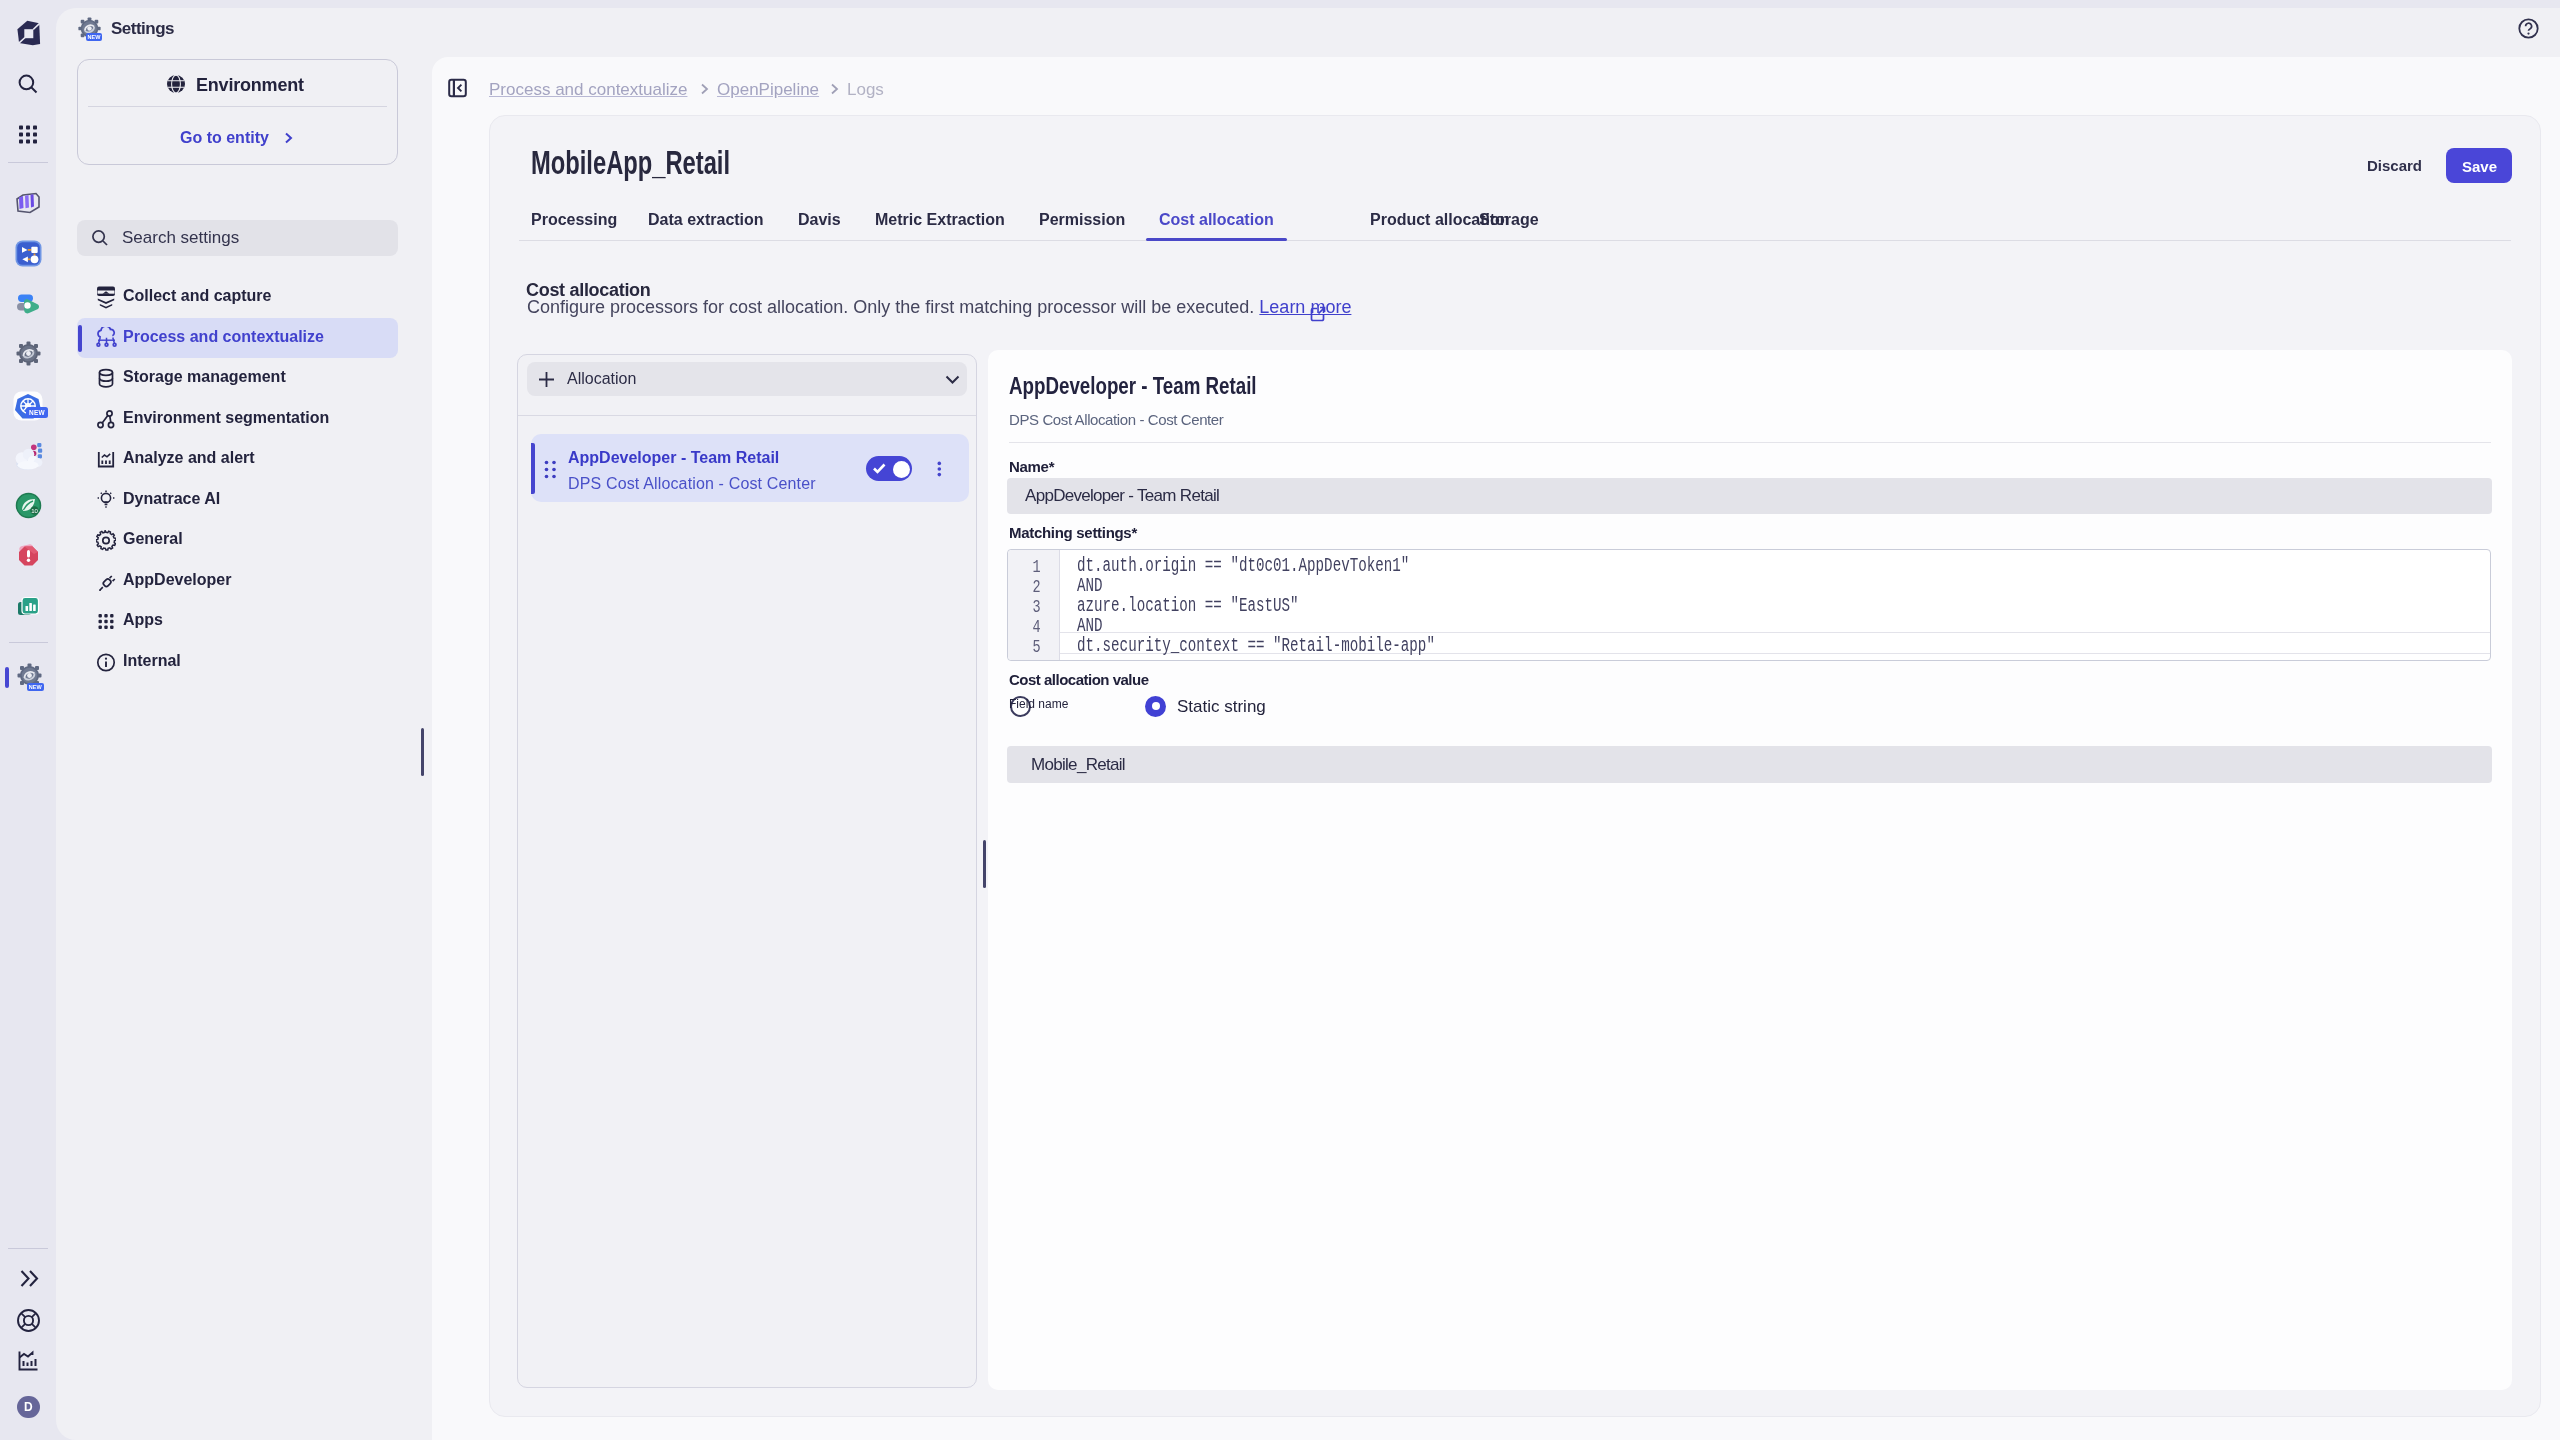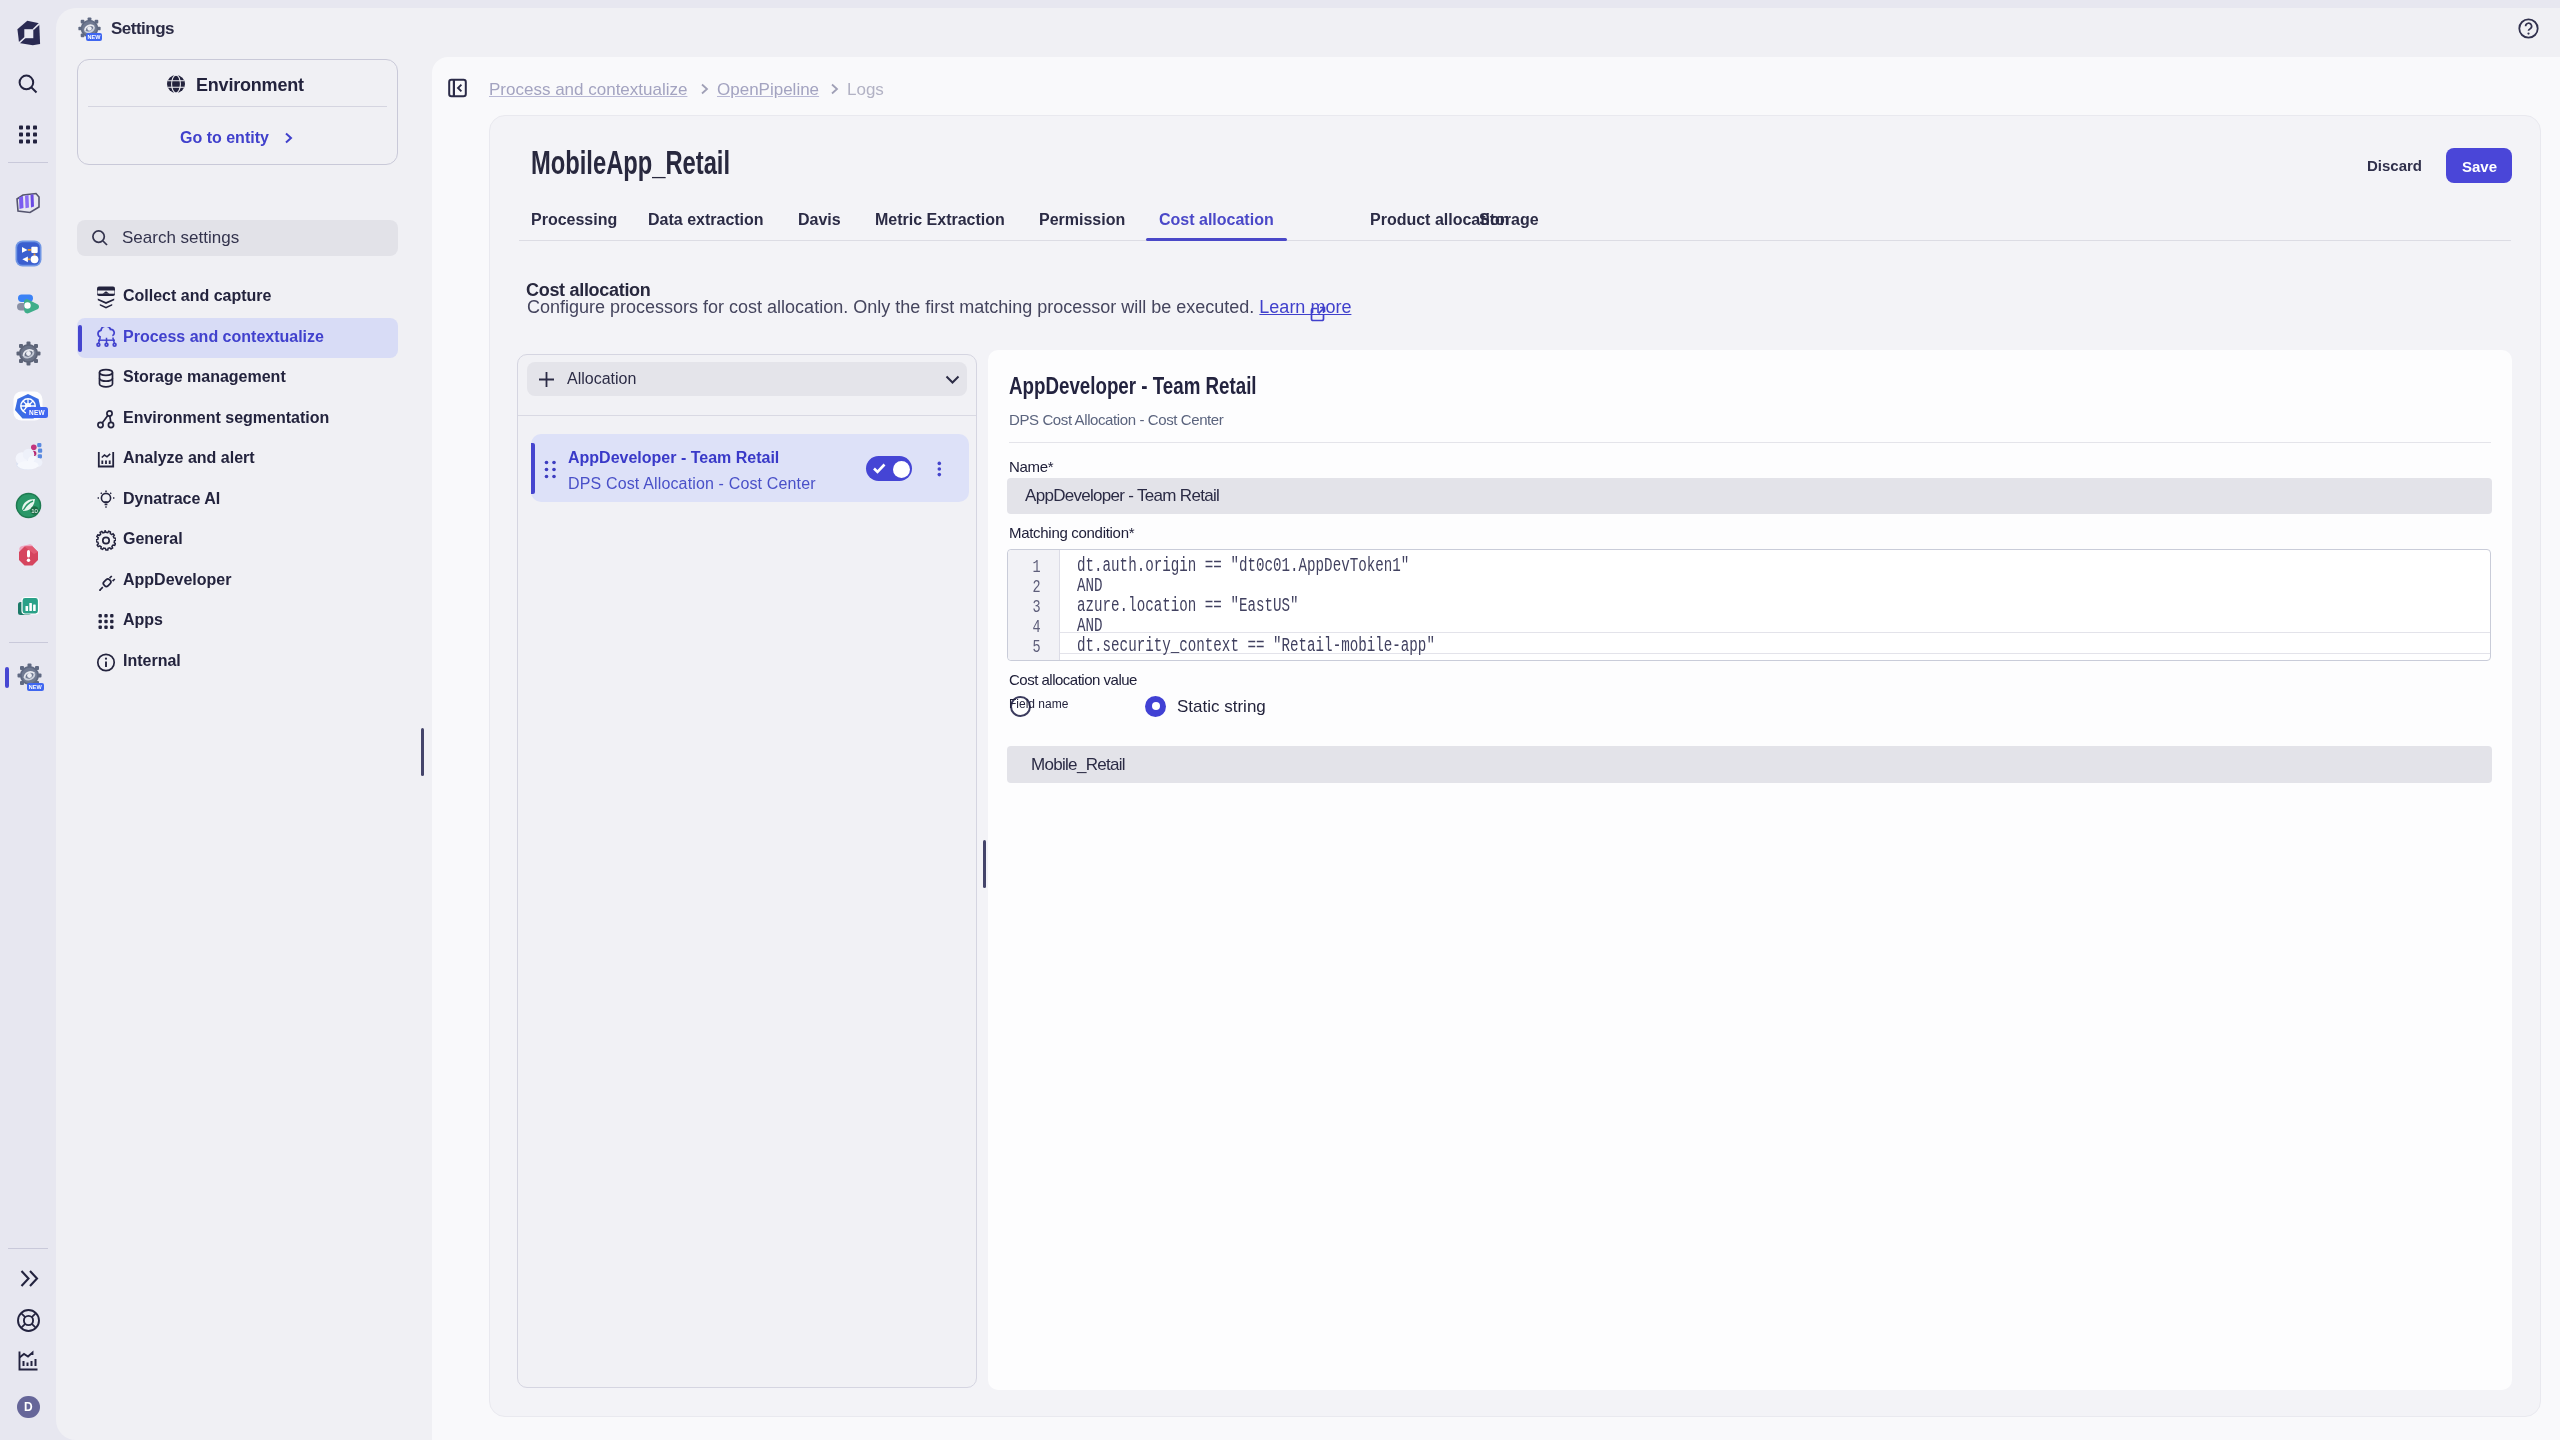--- a/index.html
+++ b/index.html
@@ -8,21 +8,21 @@
 .bigcard{left:56px;top:8px;width:2504px;height:1432px;background:#f0f0f4;border-radius:20px 0 0 20px}
 .maincard{left:432px;top:57px;width:2128px;height:1383px;background:#f9f9fb;border-radius:16px 0 0 0}
 .innercard{left:489px;top:115px;width:2052px;height:1302px;background:#f3f3f7;border:1px solid #e9e9ef;border-radius:16px}
 .leftpanel{left:517px;top:354px;width:460px;height:1034px;background:#f1f1f5;border:1px solid #d5d5e1;border-radius:10px}
 .rightpanel{left:988px;top:350px;width:1524px;height:1040px;background:#fdfdfe;border-radius:10px}
 .b{font-weight:bold}
 .ind{color:#4040cc}
 .crumb{color:#a3a3c0;text-decoration:underline;text-decoration-color:#b8b8d4;font-size:17px}
 .tab{font-weight:bold;font-size:16px;color:#2b2b45}
 .inp{background:#e3e3e9;border-radius:4px;font-size:17px;letter-spacing:-0.7px;color:#2b2b45}
-.lbl{font-weight:normal;font-size:15px;letter-spacing:-0.3px;color:#20203a}
+.lbl{font-weight:bold;font-size:15px;letter-spacing:-0.3px;color:#20203a}
 .mono{font-family:"Liberation Mono",monospace;font-size:20px;color:#414160;white-space:pre;transform:scaleX(0.71);transform-origin:0 0}
 .gut{font-family:"Liberation Mono",monospace;font-size:19px;color:#5e5e7a;transform:scaleX(0.71);transform-origin:0 0}
 </style></head>
 <body>
 <div class="a bigcard"></div>
 <div class="a maincard"></div>
 <div class="a innercard"></div>
 
 <div class="a b" style="left:111px;top:19px;font-size:17px;letter-spacing:-0.5px;color:#2b2b45">Settings</div>
 <svg class="a" style="left:2518px;top:18px" width="21" height="21" viewBox="0 0 21 21" fill="none" stroke="#31314e" stroke-width="1.8">
@@ -200,21 +200,21 @@
     <circle cx="3.3" cy="3.4" r="1.8"></circle>
     <circle cx="3.3" cy="9" r="1.8"></circle>
     <circle cx="3.3" cy="14.6" r="1.8"></circle>
   </svg>
 
 <div class="a b" style="left:1009px;top:373px;font-size:23px;color:#23233f;transform:scaleX(0.815);transform-origin:0 0;white-space:nowrap">AppDeveloper - Team Retail</div>
 <div class="a" style="left:1009px;top:411px;font-size:15px;letter-spacing:-0.4px;color:#5b647e">DPS Cost Allocation - Cost Center</div>
 <div class="a" style="left:1009px;top:442px;width:1482px;height:1px;background:#e4e4ea"></div>
 <div class="a lbl" style="left:1009px;top:458px">Name*</div>
 <div class="a inp" style="left:1007px;top:478px;width:1485px;height:36px;line-height:36px;padding-left:18px">AppDeveloper - Team Retail</div>
-<div class="a lbl" style="left:1009px;top:524px">Matching condition*</div>
+<div class="a lbl" style="left:1009px;top:524px">Matching settings*</div>
 <div class="a" style="left:1007px;top:549px;width:1484px;height:112px;background:#fff;border:1px solid #c9ccd9;border-radius:4px"></div>
 <div class="a" style="left:1008px;top:550px;width:52px;height:110px;background:#f2f2f6;border-right:1px solid #dcdce6;border-radius:4px 0 0 4px"></div>
 <div class="a" style="left:1060px;top:631.5px;width:1430px;height:1px;background:#e3e3ea"></div>
 <div class="a" style="left:1060px;top:652.5px;width:1430px;height:1px;background:#e3e3ea"></div>
 <div class="a gut" style="left:1008px;top:557px;width:46px;text-align:right;line-height:20.1px">1<br>2<br>3<br>4<br>5</div>
 <div class="a mono" style="left:1077px;top:556px;line-height:20.1px">dt.auth.origin == "dt0c01.AppDevToken1"
 AND
 azure.location == "EastUS"
 AND
 dt.security_context == "Retail-mobile-app"</div>

